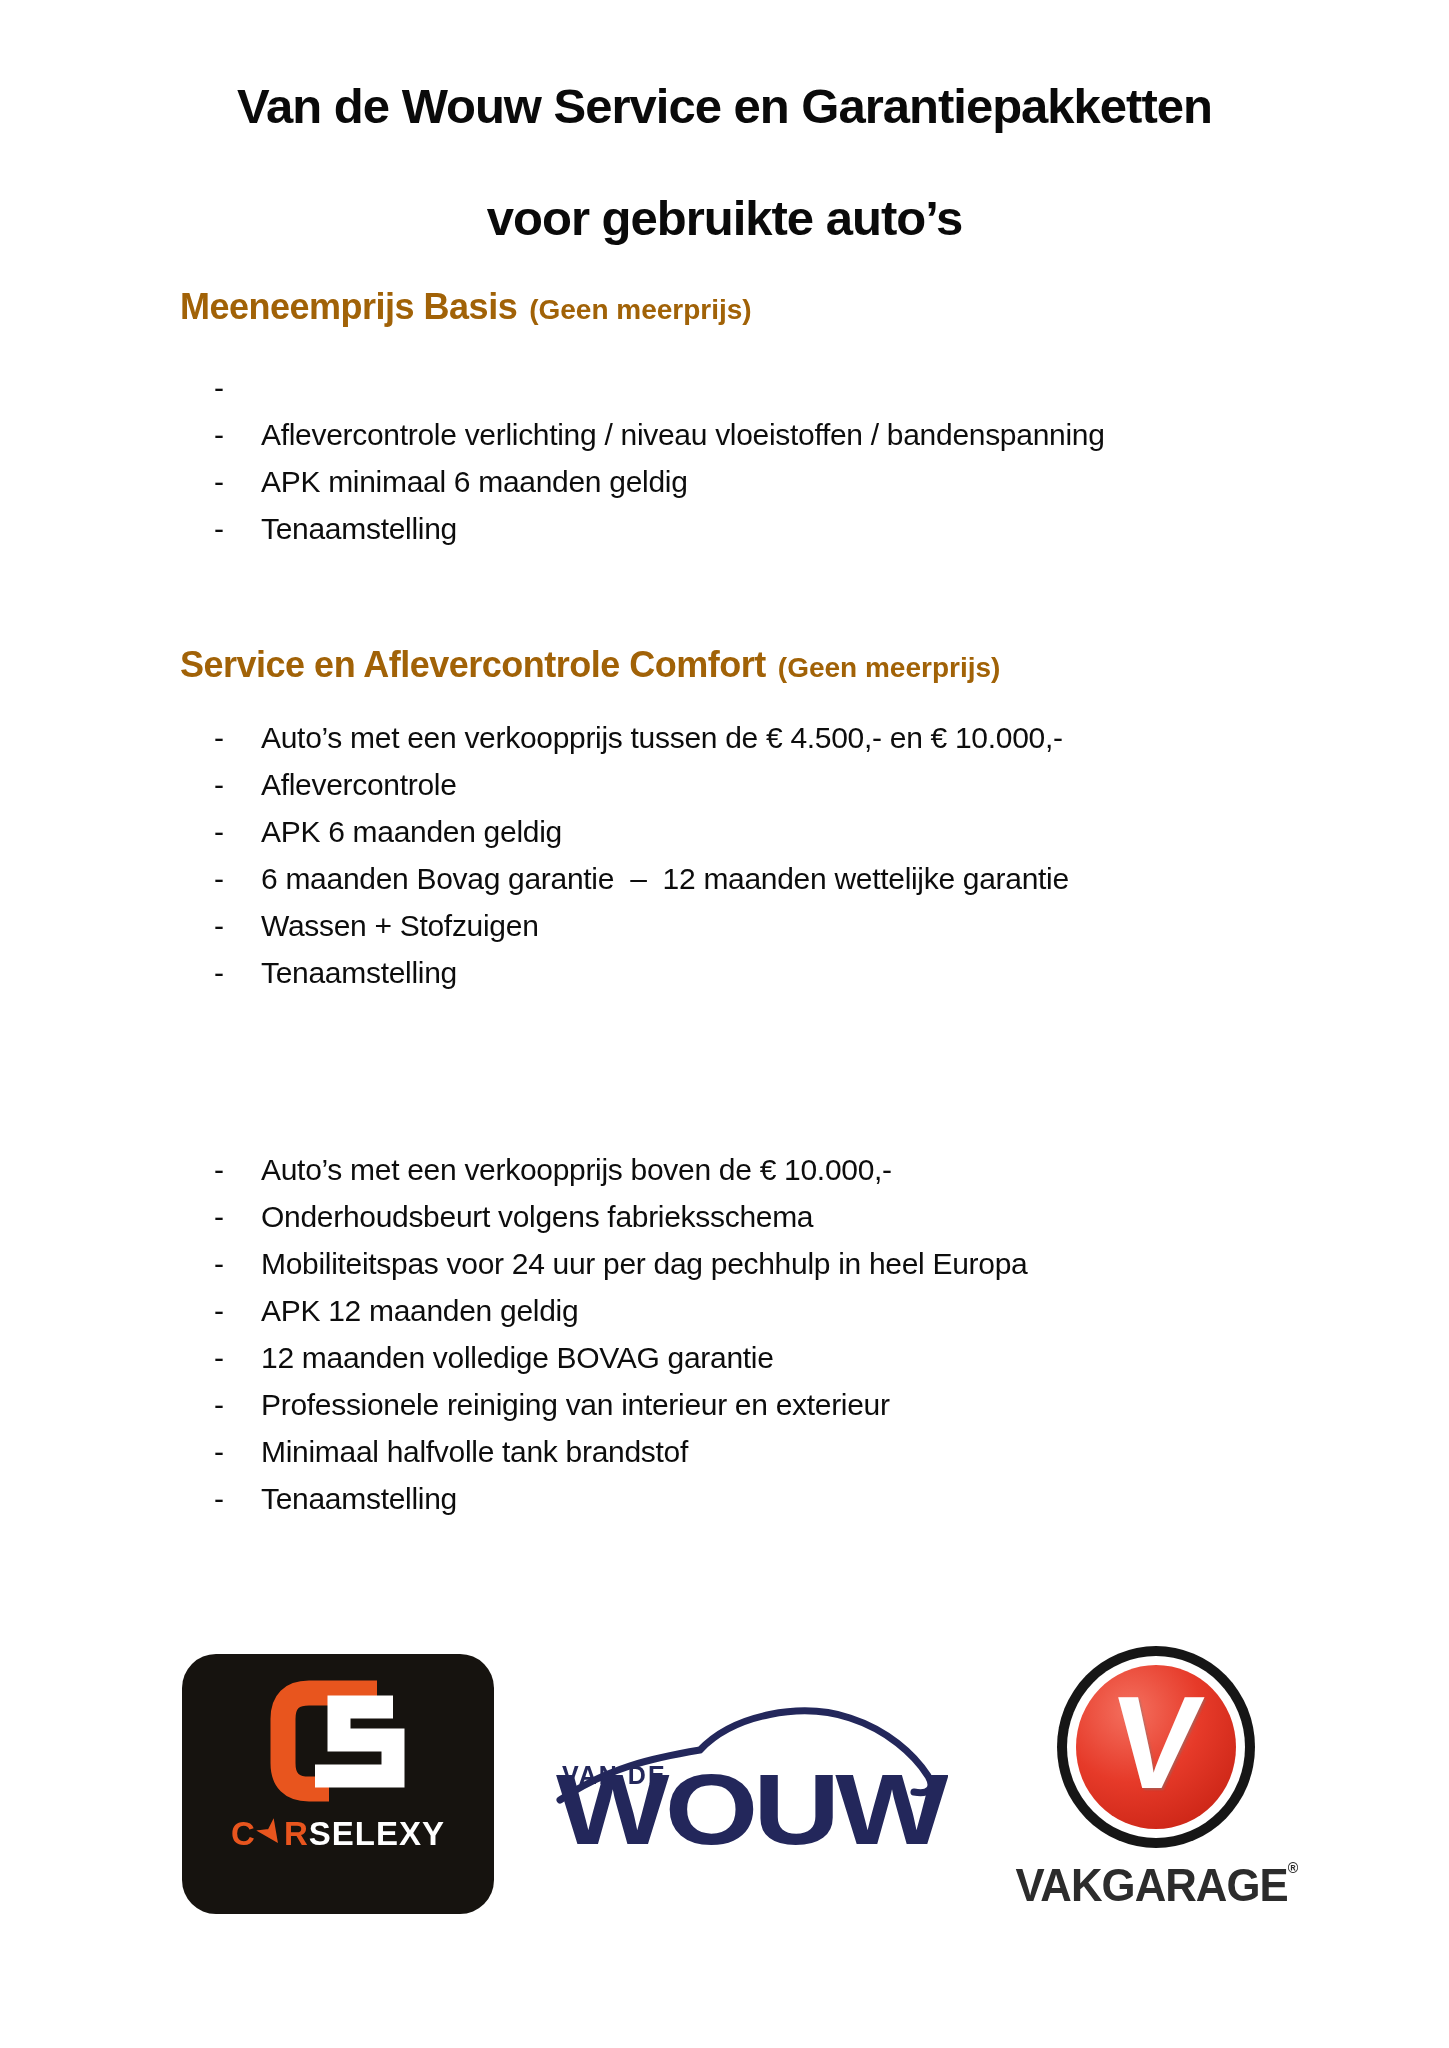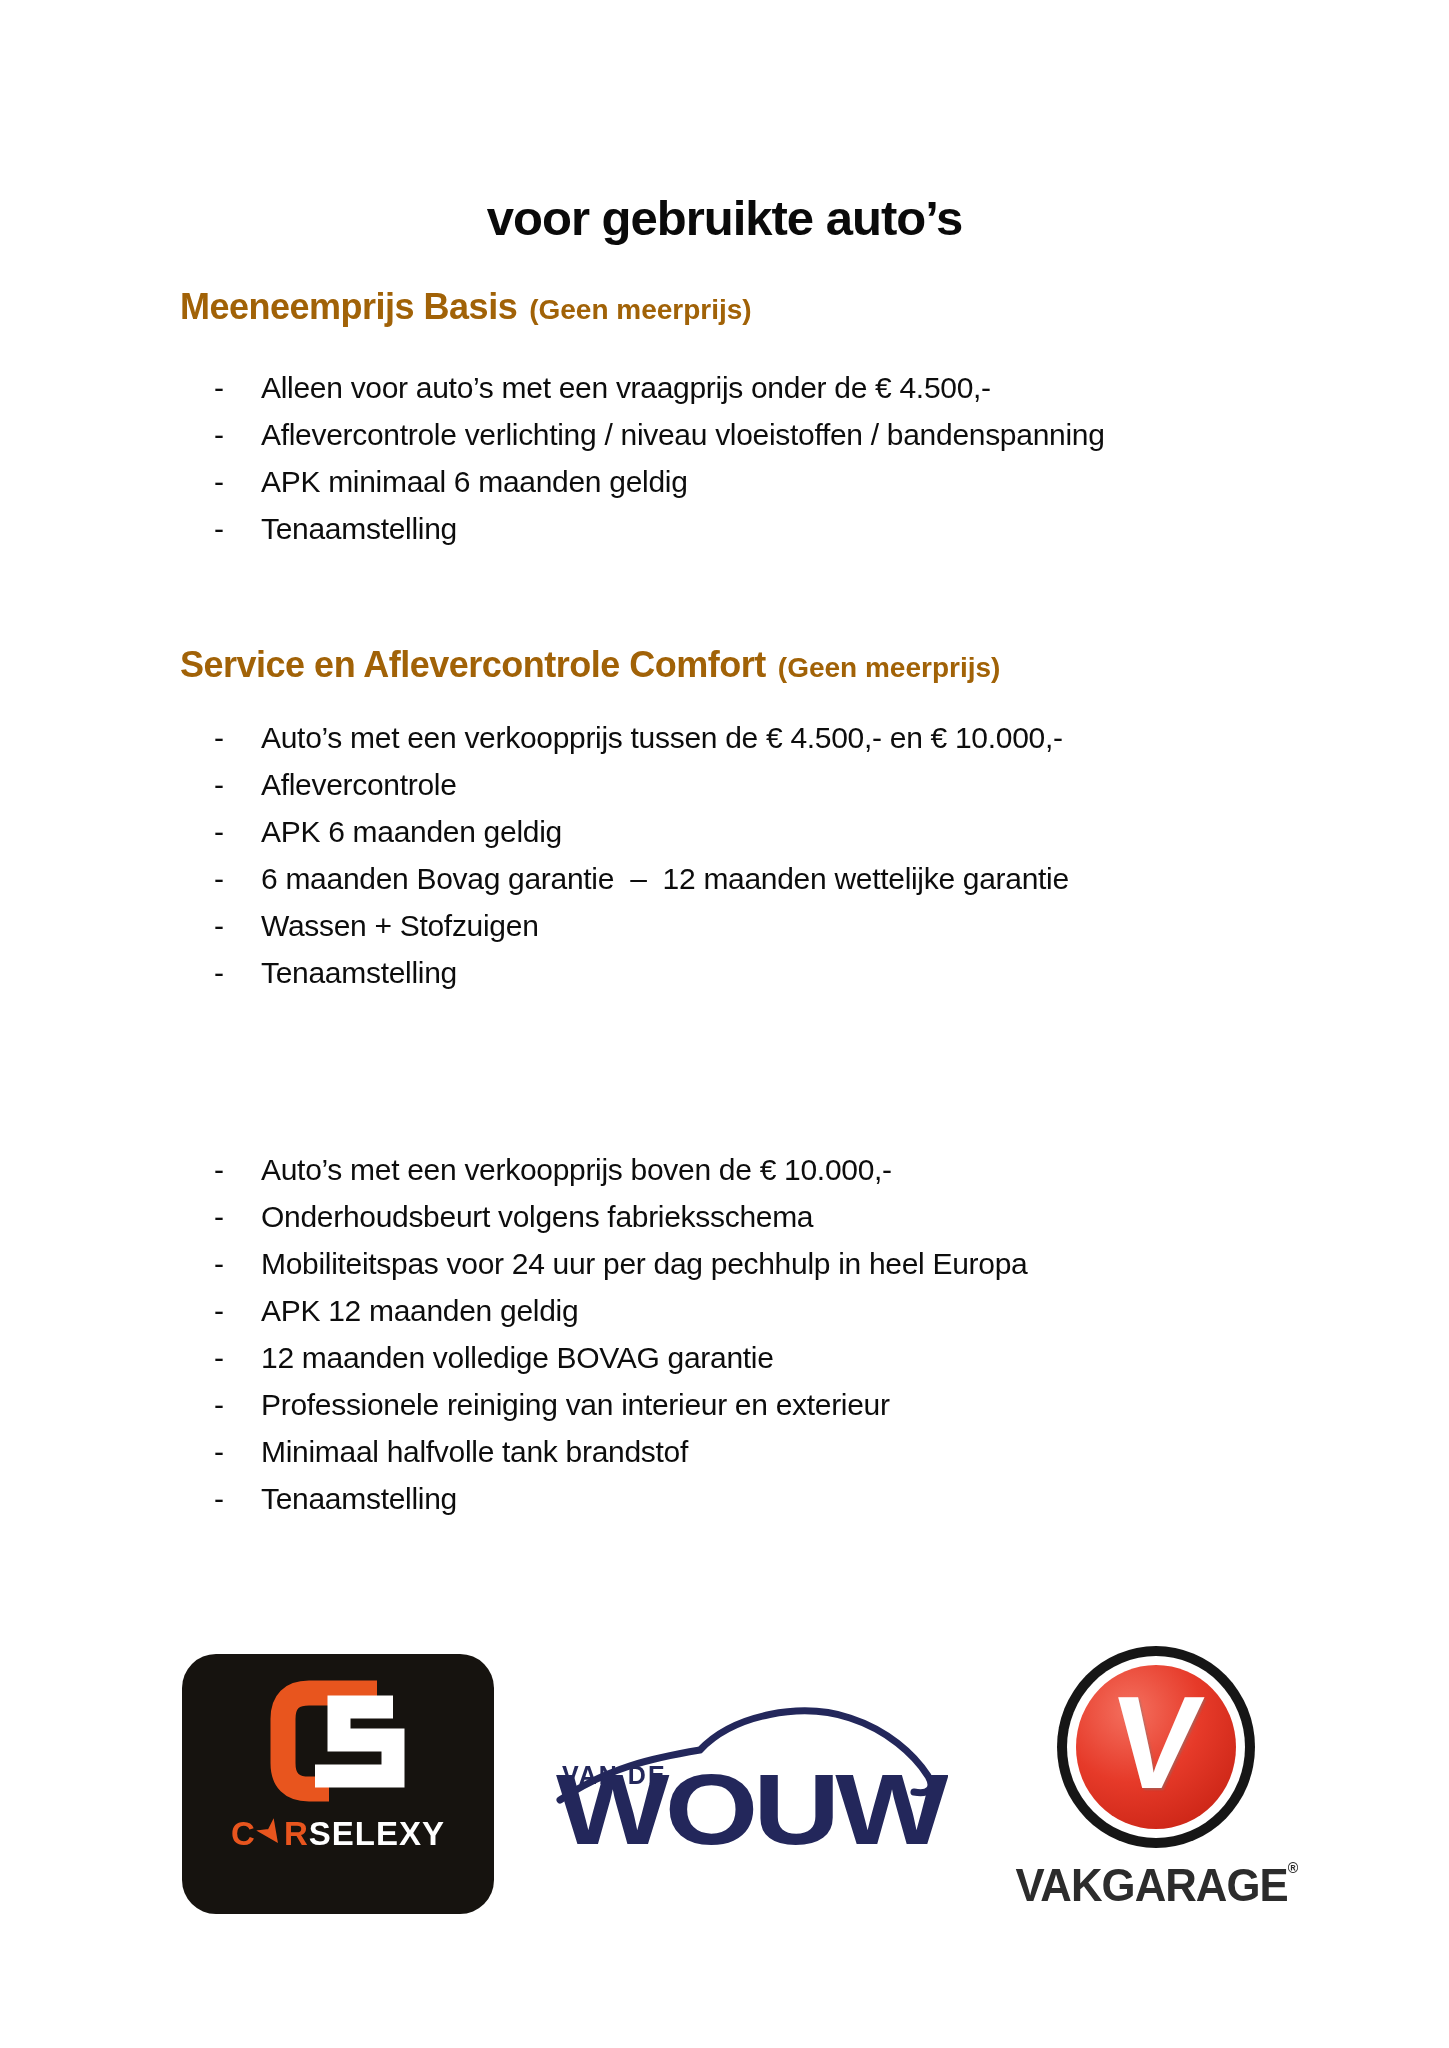--- a/index.html
+++ b/index.html
@@ -92,27 +92,28 @@
     margin-top:10px; font-weight:700; font-size:46px; letter-spacing:-1px;
     color:#2c2c2c; transform:scaleX(0.95); white-space:nowrap;
   }
   .vg-word sup { font-size:15px; vertical-align:28px; }
 </style>
 </head>
 <body>
 
 <div class="page">
 
+  <div class="title-line" id="title1">Van de Wouw Service en Garantiepakketten</div>
   <div class="title-line" id="title2">voor gebruikte auto’s</div>
 
   <h2 class="section-heading" id="heading-basis">
     <span>Meeneemprijs Basis</span><span class="note">(Geen meerprijs)</span>
   </h2>
   <ul class="bullets" id="list-basis">
-    <li><span class="dash">-</span><span>Alleen voor auto’s met een vraagprijs onder de € 4.500,-</span></li>
+    <li><span class="dash">-</span></li>
     <li><span class="dash">-</span><span>Aflevercontrole verlichting / niveau vloeistoffen / bandenspanning</span></li>
     <li><span class="dash">-</span><span>APK minimaal 6 maanden geldig</span></li>
     <li><span class="dash">-</span><span>Tenaamstelling</span></li>
   </ul>
 
   <h2 class="section-heading" id="heading-comfort">
     <span>Service en Aflevercontrole Comfort</span><span class="note">(Geen meerprijs)</span>
   </h2>
   <ul class="bullets" id="list-comfort">
     <li><span class="dash">-</span><span>Auto’s met een verkoopprijs tussen de € 4.500,- en € 10.000,-</span></li>

